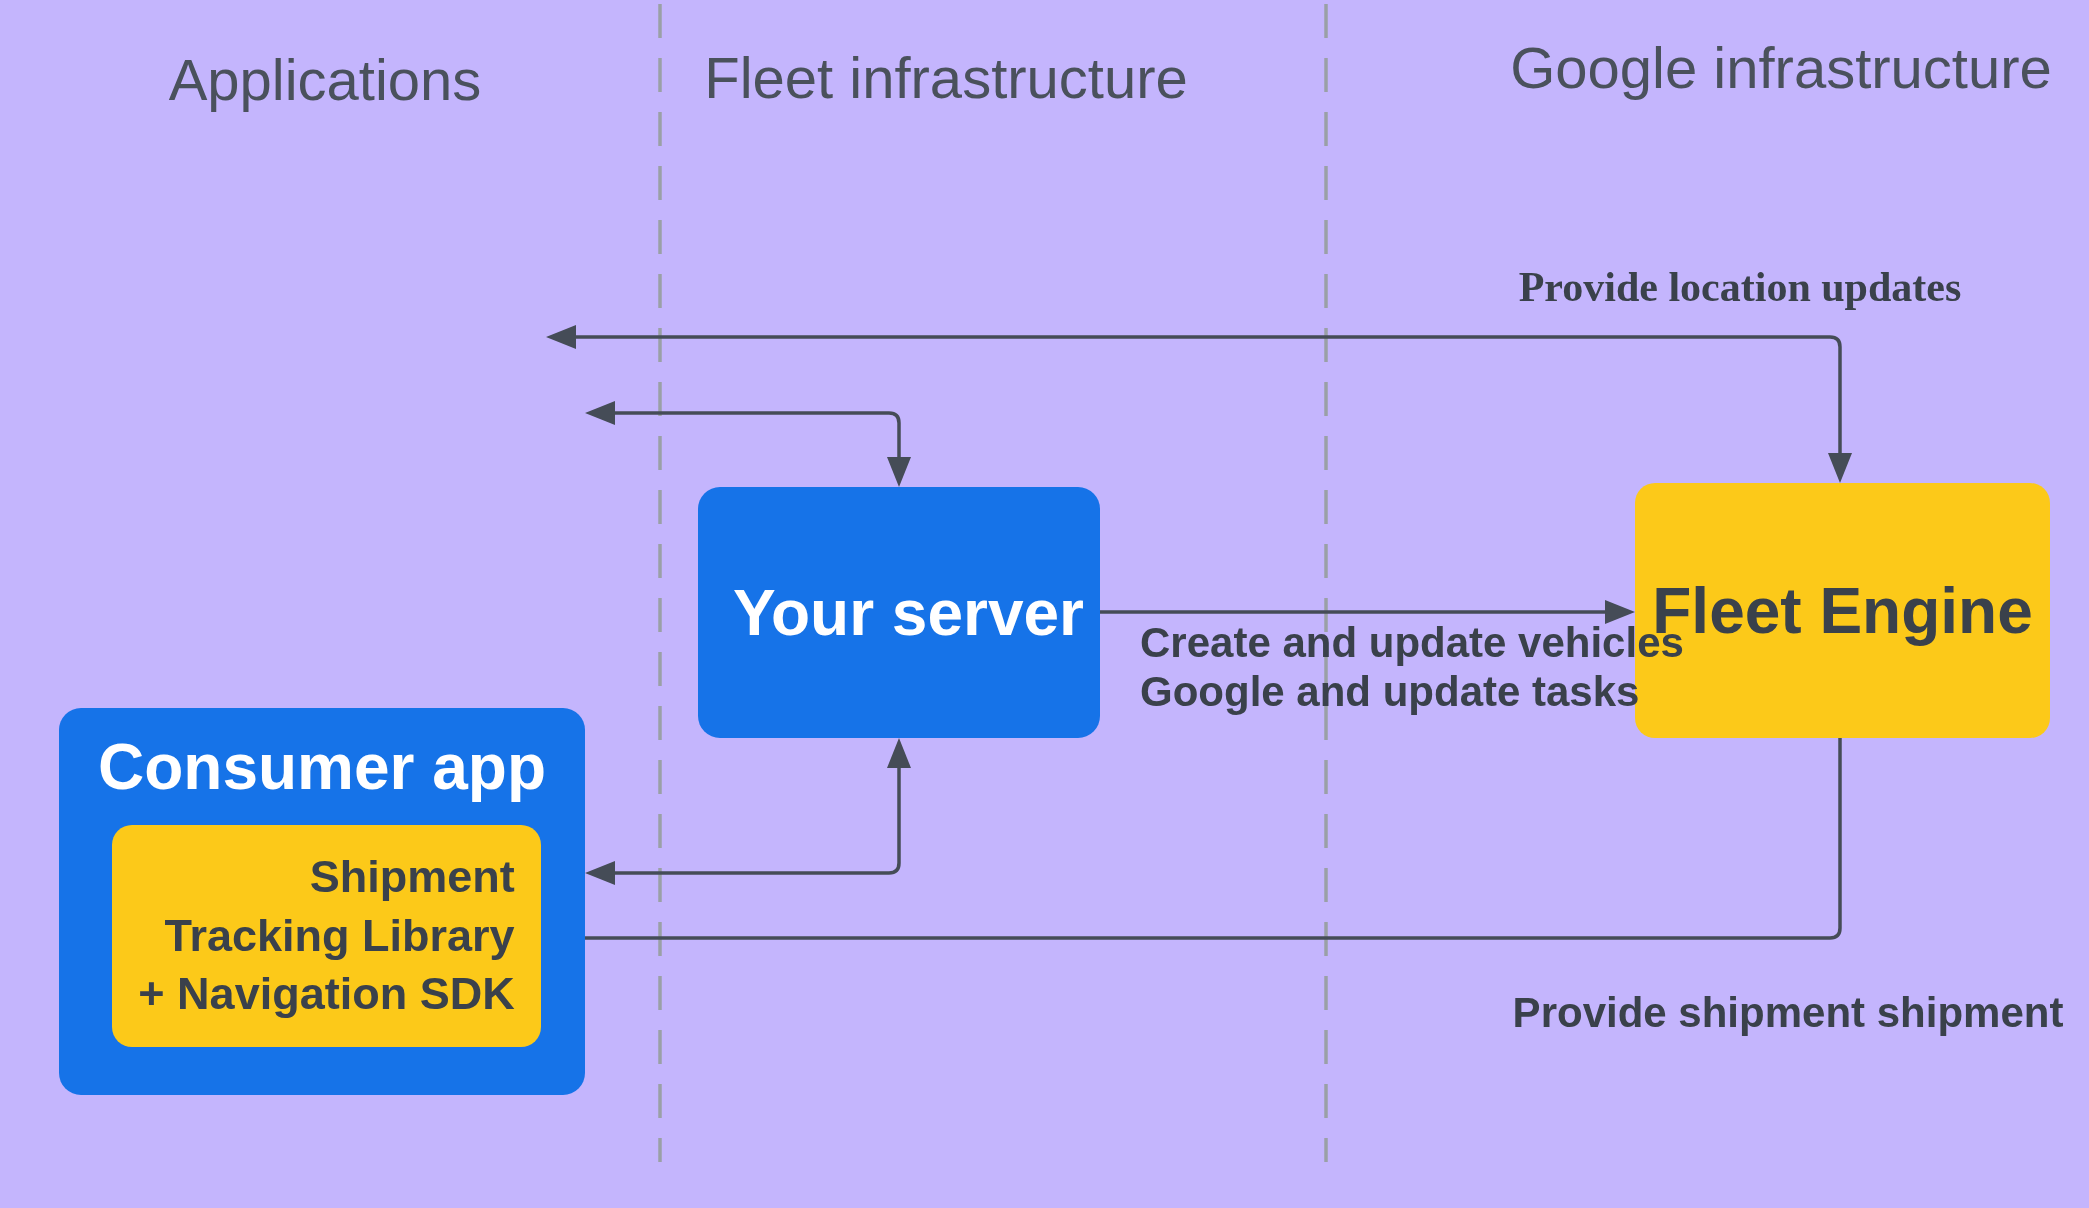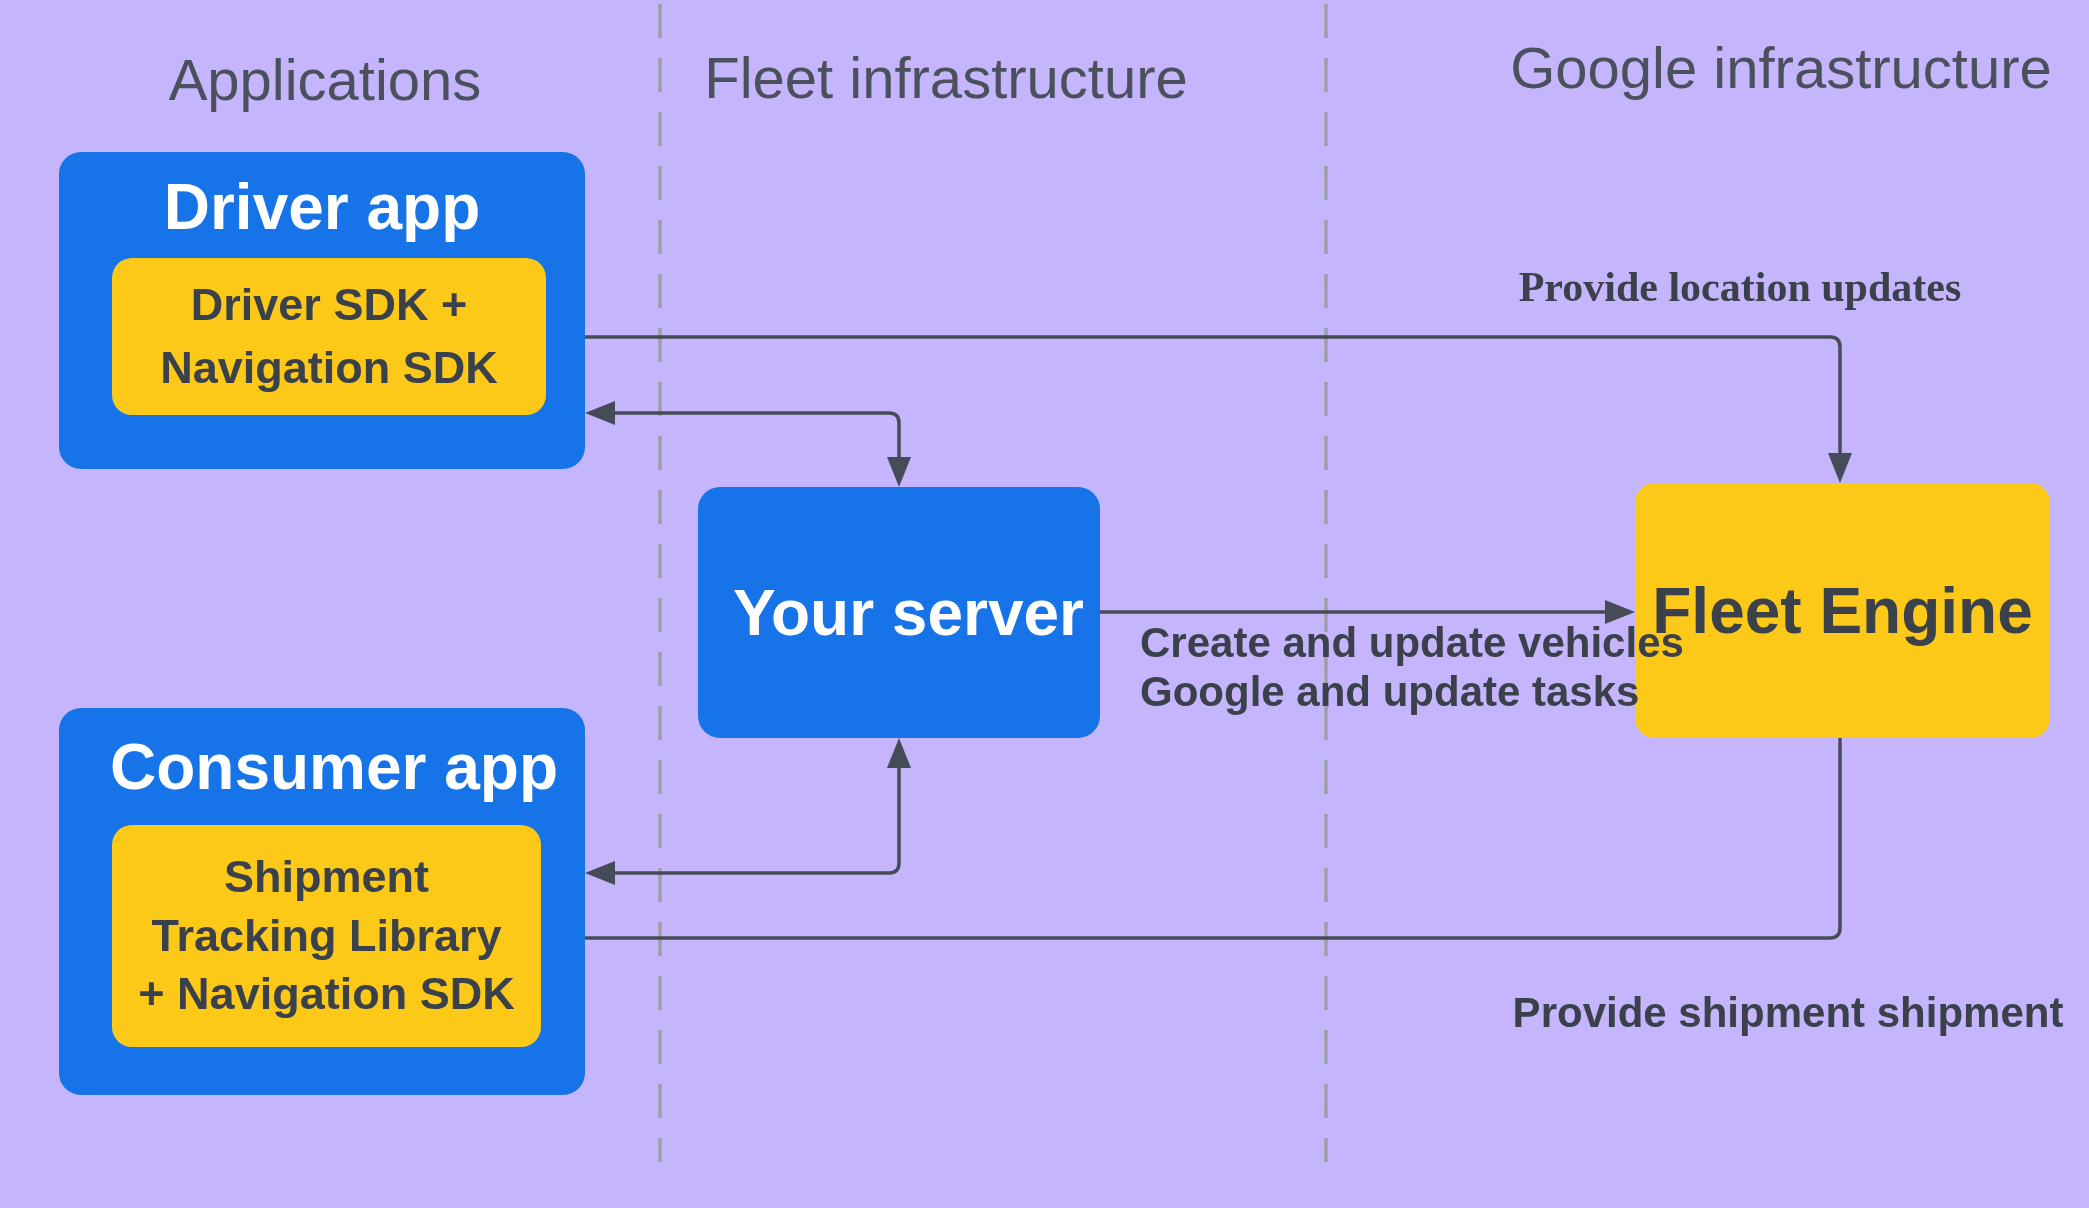--- a/index.html
+++ b/index.html
@@ -64,34 +64,25 @@
     <path class="head" d="M 899 738 L 887 768 L 911 768 Z"></path>
 
     <path class="wire" d="M 1840 738 L 1840 928 Q 1840 938 1830 938 L 569 938"></path>
     <path class="head" d="M 541 938 L 571 926 L 571 950 Z"></path>
   </svg>
 
   <div class="col-header" style="left:325px; top:79px;">Applications</div>
   <div class="col-header" style="left:946px; top:77px;">Fleet infrastructure</div>
   <div class="col-header" style="left:1781px; top:67px;">Google infrastructure</div>
 
-  <div class="node blue" style="left:59px; top:152px; width:526px; height:317px; z-index:2;">
-    <div class="node-title" style="top:18px;">Driver app</div>
-    <div class="node yellow center-flex" style="left:53px; top:106px; width:434px; height:157px;">
-      <div class="sdk-text">
-        <div>Driver SDK +</div>
-        <div>Navigation SDK</div>
-      </div>
-    </div>
-  </div>
 
-  <div class="node blue" style="left:59px; top:708px; width:526px; height:387px; z-index:2;padding-left:12px;">
+  <div class="node blue" style="left:59px; top:708px; width:526px; height:387px; z-index:2;">
     <div class="node-title" style="top:22px;">Consumer app</div>
     <div class="node yellow center-flex" style="left:53px; top:117px; width:429px; height:222px;">
-      <div class="sdk-text" style="line-height:1.3;">
+      <div class="sdk-text" style="line-height:1.3;text-align:right;">
         <div>Shipment</div>
         <div>Tracking Library</div>
         <div>+ Navigation SDK</div>
       </div>
     </div>
   </div>
 
   <div class="node blue center-flex" style="left:698px; top:487px; width:402px; height:251px; z-index:2;padding-left:19px;">
     <div class="server-title">Your server</div>
   </div>

